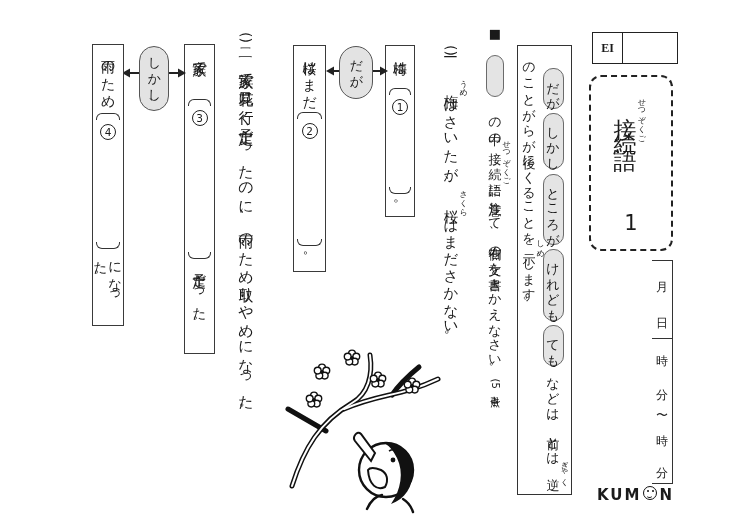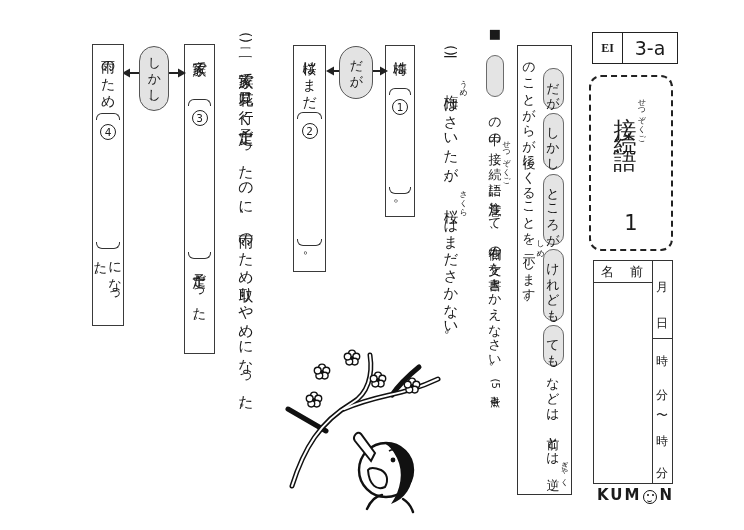--- a/index.html
+++ b/index.html
@@ -24,21 +24,21 @@
   .name-box { position:absolute; left:593px; top:260px; width:60px; height:224px; border:1.4px solid #333; }
   .name-head { height:22px; border-bottom:1.4px solid #333; display:flex; align-items:center; justify-content:center;
                font-size:13px; }
   .name-head span { letter-spacing:16px; padding-left:14px; white-space:nowrap; }
   .name-area { height:200px; }
 
   .date-col { position:absolute; left:652px; top:260px; width:21px; height:224px; border:1.4px solid #333; border-left:none; }
   .date-char { position:absolute; left:0; right:0; text-align:center; font-size:12px; }
   .date-divider { position:absolute; left:0; right:0; top:77px; border-top:1.2px solid #333; }
 
-  .kumon { position:absolute; left:597px; top:486px; height:18px; display:flex; align-items:flex-end; gap:1px;
+  .kumon { position:absolute; left:597px; top:486px; height:18px; display:flex; align-items:flex-start; gap:1px;
            font-weight:bold; font-size:15px; letter-spacing:2px; }
   .logo-o { position:relative; width:14px; height:14px; border:1.8px solid #111; border-radius:50%;
             display:inline-block; margin:0 1px; }
   .logo-o .eye { position:absolute; top:3px; width:2px; height:2px; background:#111; border-radius:50%; }
   .logo-o .eye.l { left:2.5px; } .logo-o .eye.r { right:2.5px; }
   .logo-o .smile { position:absolute; bottom:1.5px; left:3px; width:5px; height:3px;
                    border-bottom:1.4px solid #111; border-radius:0 0 4px 4px; }
 
   
   .rule-box { position:absolute; left:517px; top:45px; width:55px; height:450px; border:1.4px solid #333; }
@@ -91,36 +91,29 @@
 
   .illu { position:absolute; left:272px; top:348px; width:176px; height:172px; }
 </style>
 </head>
 <body>
 
 <div class="page">
 
   <div class="level-box">
     <div class="level-ei">EI</div>
-    <div class="level-num">3-a</div>
   </div>
 
   <div class="title-box">
     <div class="title-text v">
       <ruby><span>接続語</span><rt>せつぞくご</rt></ruby>
     </div>
     <div class="title-number">1</div>
   </div>
 
-  <div class="name-box">
-    <div class="name-head">
-      <span>名前</span>
-    </div>
-    <div class="name-area"></div>
-  </div>
 
   <div class="date-col">
     <span class="date-char" style="top:18px">月</span>
     <span class="date-char" style="top:54px">日</span>
     <div class="date-divider"></div>
     <span class="date-char" style="top:92px">時</span>
     <span class="date-char" style="top:126px">分</span>
     <span class="date-char" style="top:146px">〜</span>
     <span class="date-char" style="top:172px">時</span>
     <span class="date-char" style="top:204px">分</span>

